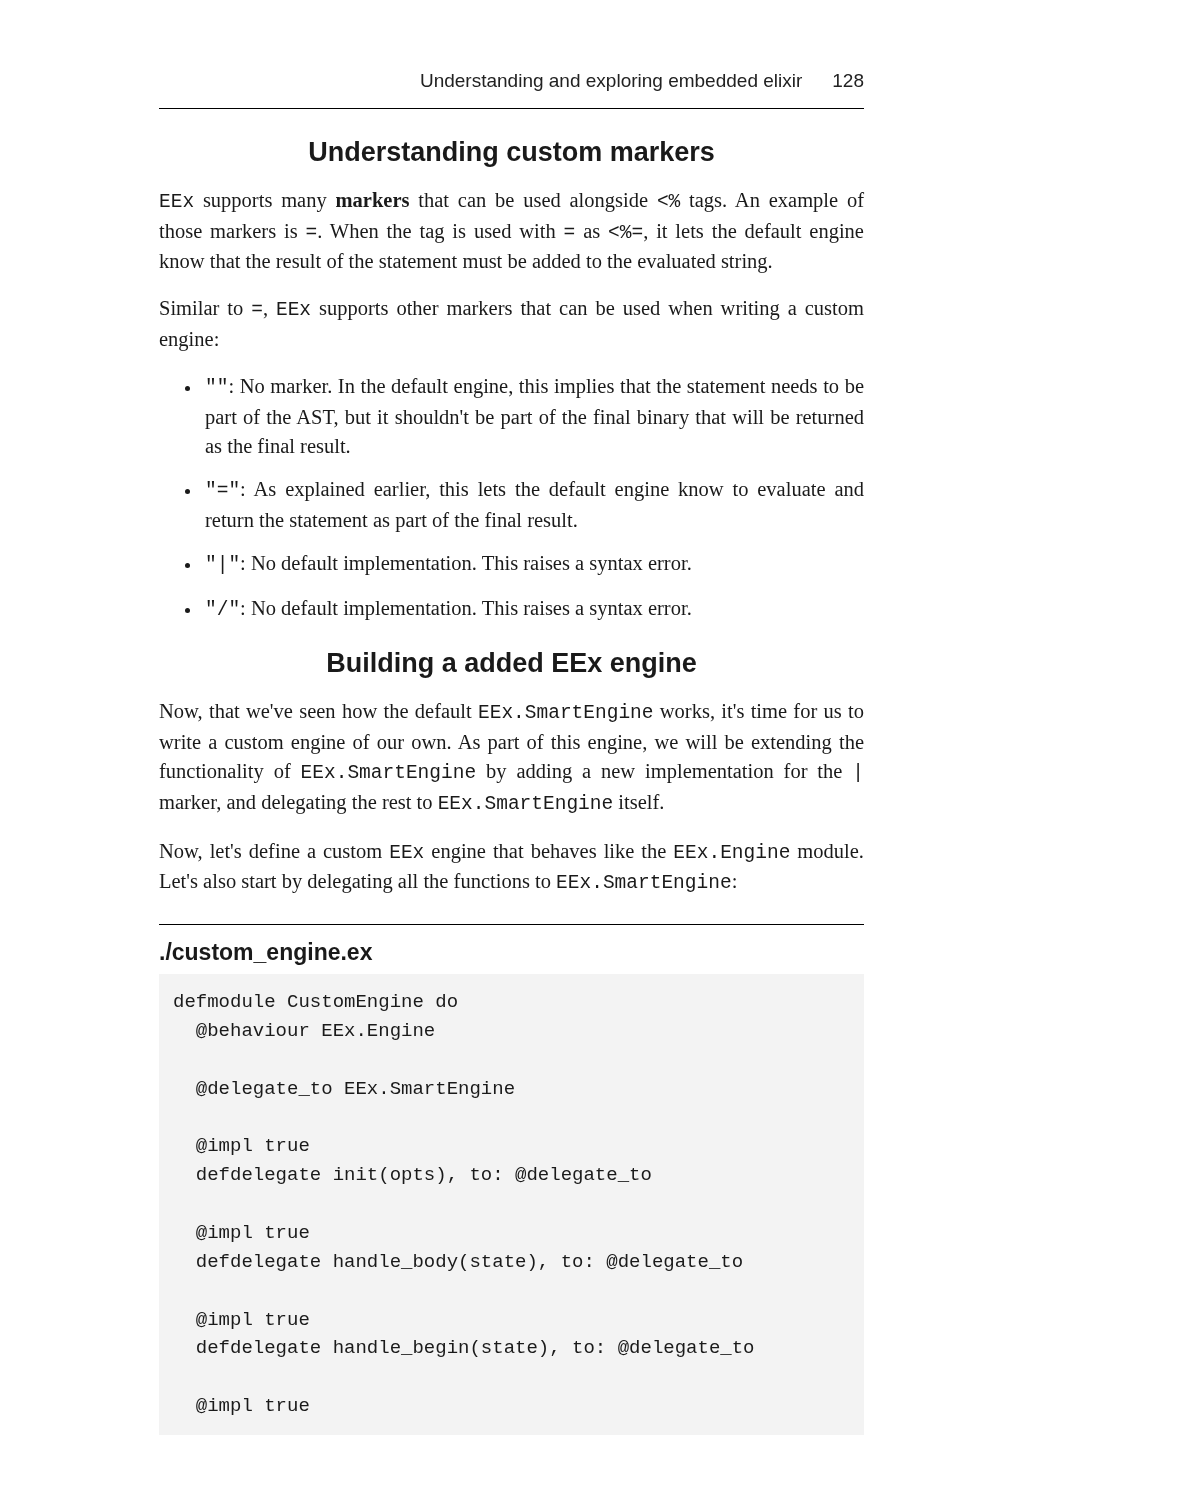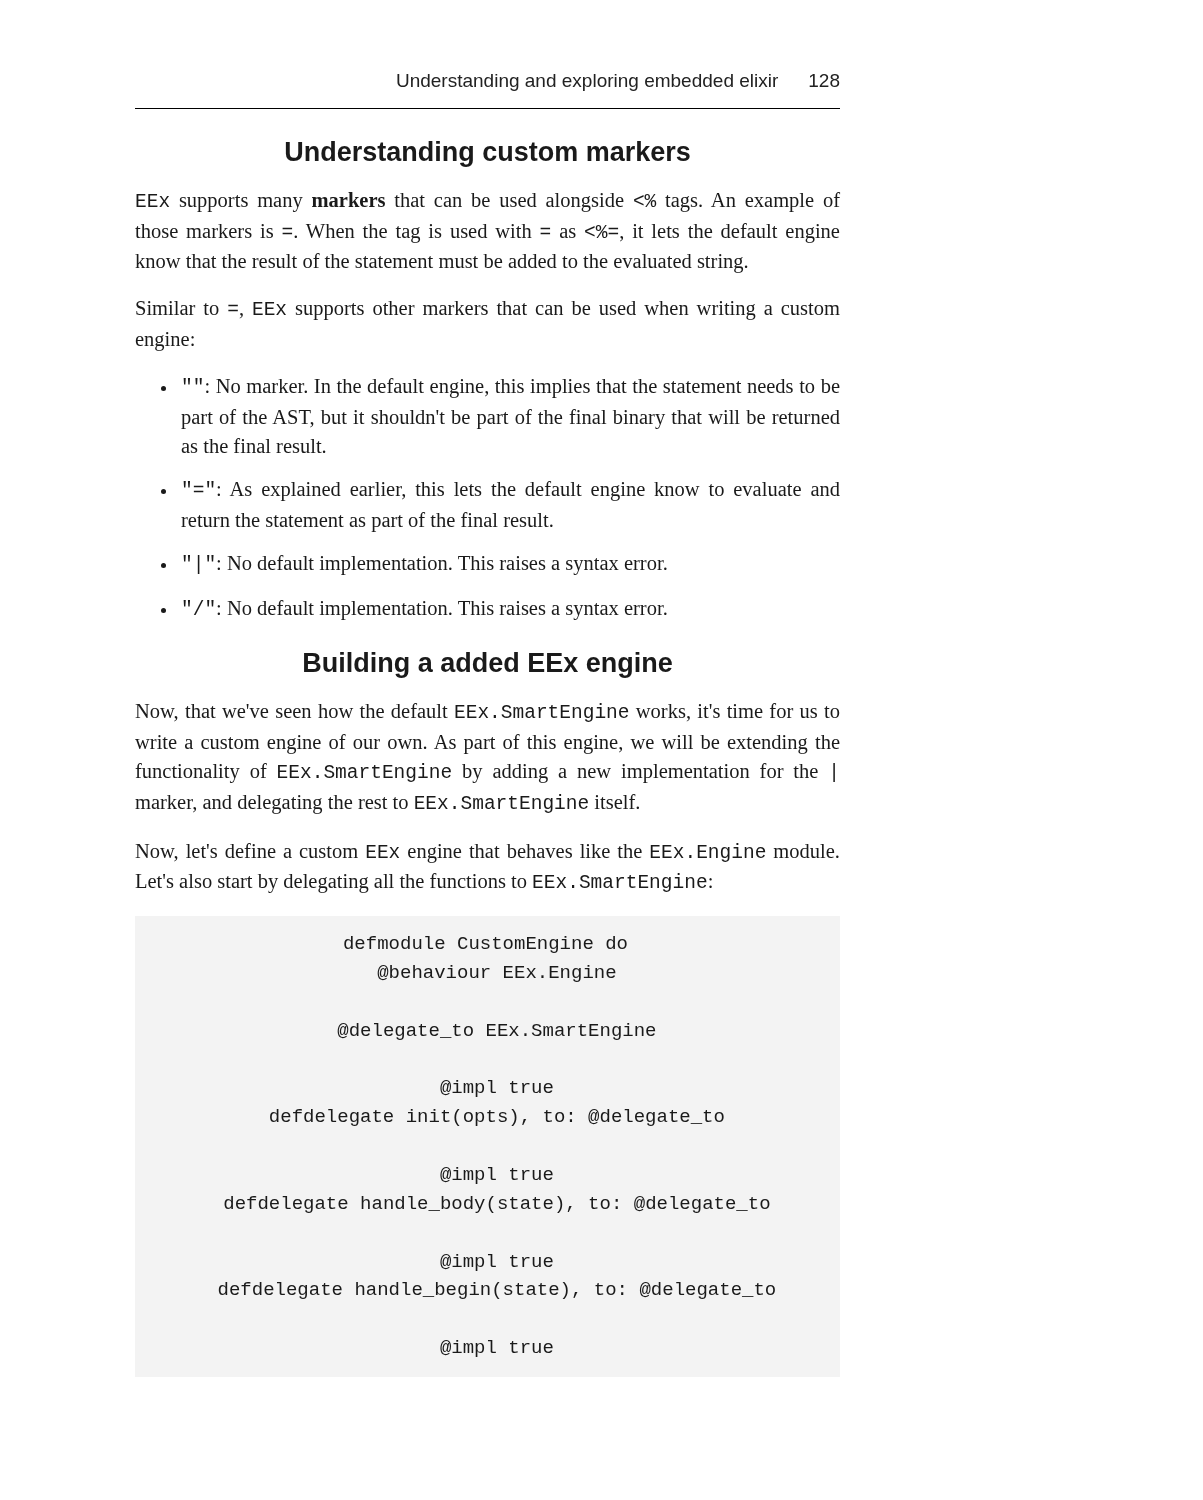--- a/index.html
+++ b/index.html
@@ -9,20 +9,21 @@
     background: #ffffff;
     font-family: Georgia, 'Times New Roman', serif;
     color: #1a1a1a;
   }
   .page {
     width: 975px;
     min-height: 1500px;
     padding: 70px 135px 60px 135px;
     position: relative;
     background: #fff;
+    margin-left: 24px;
   }
   .running-header {
     display: flex;
     justify-content: flex-end;
     align-items: baseline;
     gap: 30px;
     font-family: -apple-system, BlinkMacSystemFont, "Segoe UI", Helvetica, Arial, sans-serif;
     font-size: 19px;
     color: #222;
     padding-bottom: 16px;
@@ -75,21 +76,20 @@
   }
   pre.codeblock {
     background: #f3f3f3;
     font-family: "Courier New", Courier, monospace;
     font-size: 19px;
     line-height: 1.52;
     padding: 14px 18px 14px 14px;
     margin: 0;
     white-space: pre;
     overflow: hidden;
-    text-align: center;
   }
 </style>
 </head>
 <body>
 
 <div class="page">
 
   <div class="running-header">
     <span class="rh-title">Understanding and exploring embedded elixir</span>
     <span class="rh-page">128</span>
@@ -107,20 +107,21 @@
       <li><code class="inline">"|"</code>: No default implementation. This raises a syntax error.</li>
       <li><code class="inline">"/"</code>: No default implementation. This raises a syntax error.</li>
     </ul>
 
 
   <h2 class="section-heading">Building a added EEx engine</h2>
 
   <p class="body">Now, that we've seen how the default <code class="inline">EEx.SmartEngine</code> works, it's time for us to write a custom engine of our own. As part of this engine, we will be extending the functionality of <code class="inline">EEx.SmartEngine</code> by adding a new implementation for the <code class="inline">|</code> marker, and delegating the rest to <code class="inline">EEx.SmartEngine</code> itself.</p>
   <p class="body">Now, let's define a custom <code class="inline">EEx</code> engine that behaves like the <code class="inline">EEx.Engine</code> module. Let's also start by delegating all the functions to <code class="inline">EEx.SmartEngine</code>:</p>
 
+  <div class="code-heading">./custom_engine.ex</div>
   <pre class="codeblock">defmodule CustomEngine do
   @behaviour EEx.Engine
 
   @delegate_to EEx.SmartEngine
 
   @impl true
   defdelegate init(opts), to: @delegate_to
 
   @impl true
   defdelegate handle_body(state), to: @delegate_to

